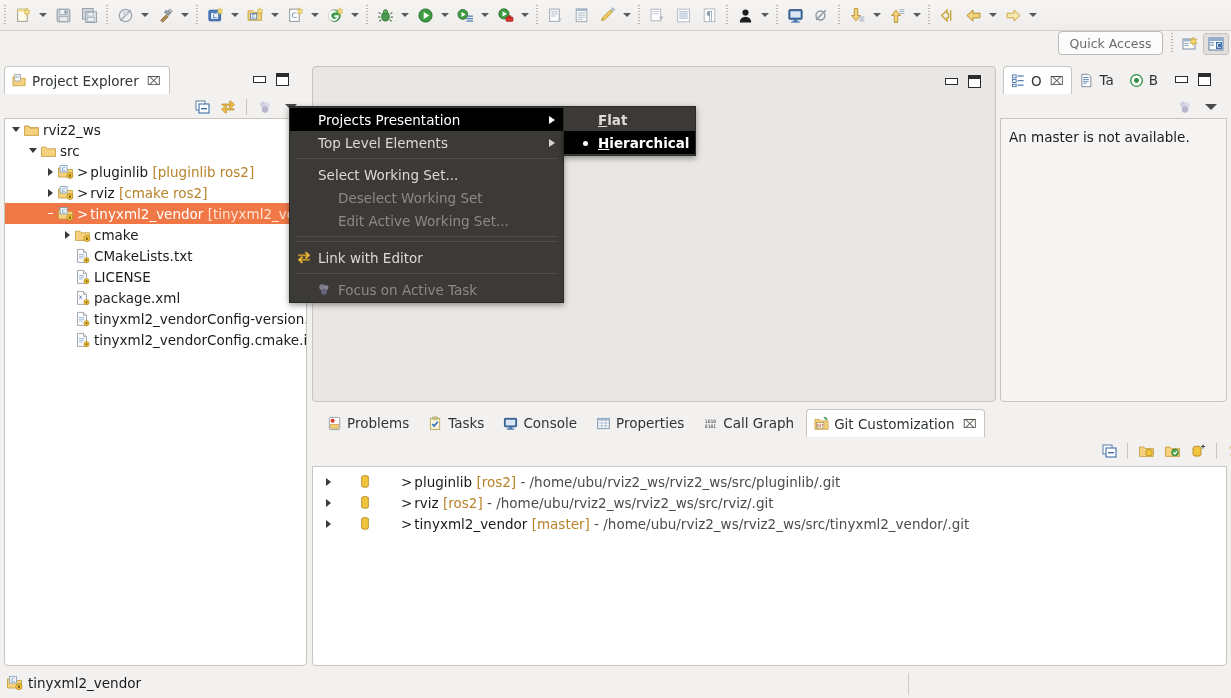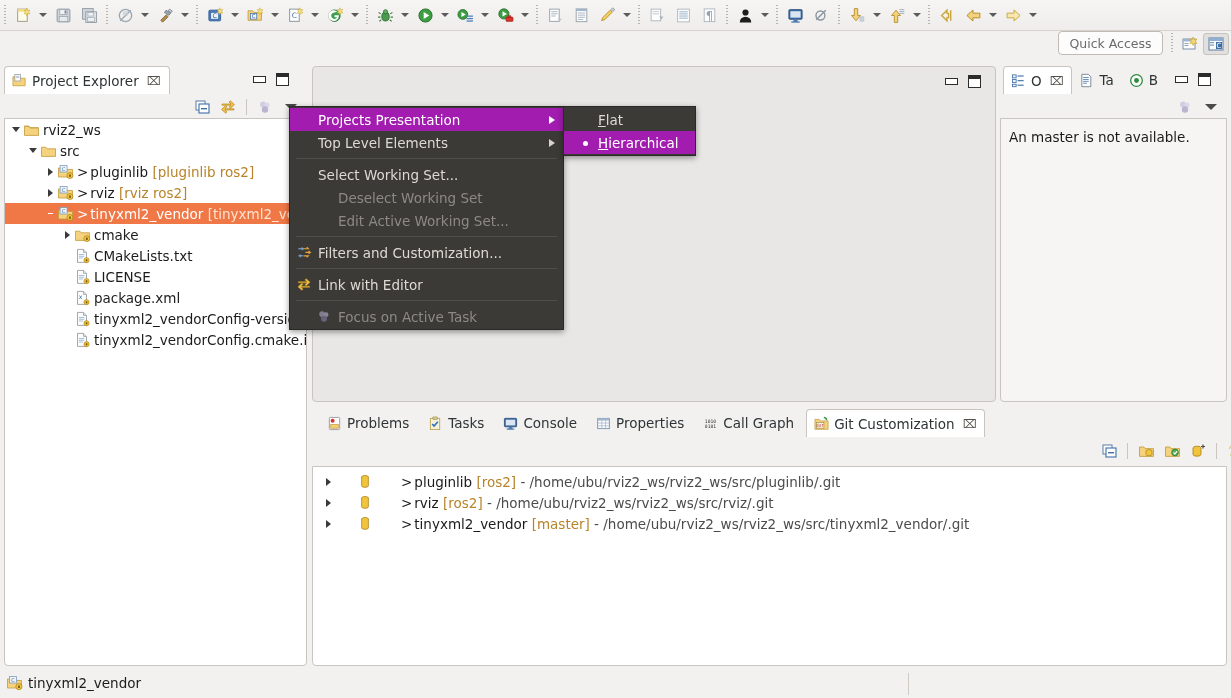--- a/index.html
+++ b/index.html
@@ -165,35 +165,35 @@
     position: absolute; left: 289px; top: 106px; width: 275px;
     background: #3b3a36; border: 1px solid #2a2926;
     box-shadow: 0 2px 6px rgba(0,0,0,.4);
     padding: 1px 0; z-index: 50;
   }
   .mi {
     height: 23px; display: flex; align-items: center;
     font-size: 13.5px; color: #dedad4; padding-left: 28px; position: relative;
     white-space: nowrap;
   }
-  .mi.hl { background: #a21caf; color: #ffffff; }
+  .mi.hl { background: #000000; color: #ffffff; }
   .mi.disabled { color: #8d8a85; margin-left: 20px; }
   .mi .mi-icon { position: absolute; left: 5px; width: 18px; height: 16px; display: flex; align-items: center; justify-content: center; }
   .mi .submarker { position: absolute; right: 8px; width: 0; height: 0; border-top: 4.5px solid transparent; border-bottom: 4.5px solid transparent; border-left: 6px solid #d8d4ce; }
   .mi.hl .submarker { border-left-color: #ffffff; }
   .msep { height: 1px; background: #4f4e4a; margin: 4px 6px; }
   .ul { text-decoration: underline; }
 
   #ctx-sub {
     position: absolute; left: 563px; top: 106px; width: 133px;
     background: #3b3a36; border: 1px solid #2a2926;
     box-shadow: 0 2px 6px rgba(0,0,0,.4);
     padding: 1px 0; z-index: 51;
   }
-  #ctx-sub .mi { padding-left: 34px; }
+  #ctx-sub .mi { padding-left: 34px; font-weight: bold; }
   #ctx-sub .radio-dot {
     position: absolute; left: 19px; top: 9.5px;
     width: 5px; height: 5px; border-radius: 50%; background: #ffffff;
   }
 </style>
 </head>
 <body>
 
 <div id="app">
 
@@ -550,21 +550,21 @@
       <span class="twisty closed"></span>
       <span class="tree-icon">
             <svg width="17" height="16" viewBox="0 0 16 16">
               <path d="M1 4h4.6l1.2 1.5H15v7.5H1z" fill="#f6d27f" stroke="#c09b3a" stroke-width=".8"></path>
       <rect x="2.6" y="1.6" width="7" height="6.4" fill="#eef3f8" stroke="#7d9cbb" stroke-width=".8"></rect>
       <text x="6.1" y="6.9" font-size="5.2" fill="#3f6fa8" text-anchor="middle" font-family="DejaVu Sans">C</text>
       <circle cx="12.4" cy="11.5" r="3" fill="#f0c43c" stroke="#a87f1a" stroke-width=".7"></circle>
       <rect x="11.6" y="10.5" width="1.7" height="2.3" fill="#6d5310"></rect>
             </svg>
           </span>
-      <span class="tree-label"><span class="gt">&gt;</span>rviz <span class="tag">[rviz ros2]</span></span>
+      <span class="tree-label"><span class="gt">&gt;</span>rviz <span class="tag">[cmake ros2]</span></span>
     </div>
         <div class="tree-row sel" style="padding-left:38px">
       <span class="twisty dash"></span>
       <span class="tree-icon">
             <svg width="17" height="16" viewBox="0 0 16 16">
               <path d="M1 4h4.6l1.2 1.5H15v7.5H1z" fill="#f6d27f" stroke="#c09b3a" stroke-width=".8"></path>
       <rect x="2.6" y="1.6" width="7" height="6.4" fill="#eef3f8" stroke="#7d9cbb" stroke-width=".8"></rect>
       <text x="6.1" y="6.9" font-size="5.2" fill="#3f6fa8" text-anchor="middle" font-family="DejaVu Sans">C</text>
       <circle cx="12.4" cy="11.5" r="3" fill="#f0c43c" stroke="#a87f1a" stroke-width=".7"></circle>
       <rect x="11.6" y="10.5" width="1.7" height="2.3" fill="#6d5310"></rect>
@@ -925,34 +925,20 @@
 
       <span>Deselect Working Set</span>
 
     </div>
       <div class="mi disabled">
 
       <span>Edit Active Working Set...</span>
 
     </div>
       <div class="msep"></div>
-      <div class="mi">
-      <span class="mi-icon">
-          <svg width="16" height="15" viewBox="0 0 16 16">
-      <path d="M2 4 h6" stroke="#7fa8d0" stroke-width="1.2"></path>
-      <path d="M2 11.5 h5" stroke="#7fa8d0" stroke-width="1.2"></path>
-      <path d="M6 2.5 v3" stroke="#7fa8d0" stroke-width="1.2"></path>
-      <path d="M4 10 v3" stroke="#7fa8d0" stroke-width="1.2"></path>
-      <path d="M7.5 4 h5 l-1.6-1.6 M7.5 11.5 h5 l-1.6 1.6" fill="none" stroke="#e8a33d" stroke-width="1.3"></path>
-      <path d="M9.5 7.8 h5 l-1.6-1.6 M14.5 7.8 l-1.6 1.6" fill="none" stroke="#e8a33d" stroke-width="1.3"></path>
-          </svg>
-        </span>
-      <span>Filters and Customization...</span>
-
-    </div>
       <div class="msep"></div>
       <div class="mi">
       <span class="mi-icon">
           <svg width="16" height="15" viewBox="0 0 16 16">
       <path d="M2 5h9l-2-2 1.3-1.2L14.5 5.6 10.3 9.4 9 8.2l2-2H2z" fill="#f2c14b" stroke="#b8891f" stroke-width=".7"></path>
       <path d="M14 11H5l2 2-1.3 1.2L1.5 10.4 5.7 6.6 7 7.8l-2 2h9z" fill="#f2c14b" stroke="#b8891f" stroke-width=".7"></path>
           </svg>
         </span>
       <span>Link with Editor</span>
 

